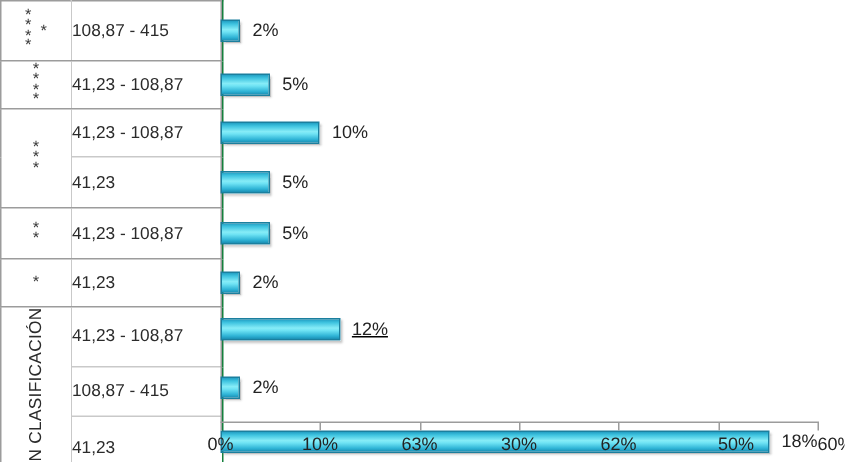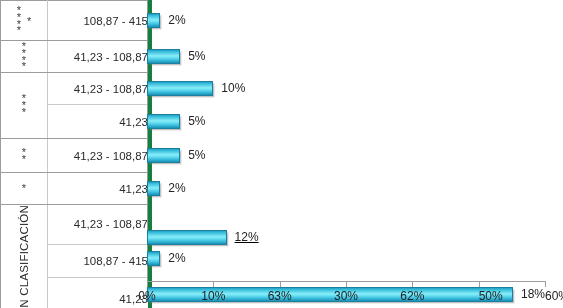--- a/index.html
+++ b/index.html
@@ -88,26 +88,25 @@
     display: flex;
     align-items: center;
     justify-content: center;
     height: 100%;
     gap: 0px;
   }
 
   
   .val-cell {
     width: 100px;
-    text-align: right;
     padding-right: 7px;
     font-size: 12px;
     color: #232323;
     border-top: 1px solid #c9c9c9;
-    border-right: 4px solid #15803d;
+    border-right: 1px solid #15803d;
     white-space: nowrap;
     margin-top: 36px;
   }
   .val-cell.group-start { border-top: 1px solid #9c9c9c; }
   .val-cell.last-row    { border-bottom: 1px solid #9c9c9c; }
 
   
   .plot {
     position: absolute;
     left: 147px;
@@ -282,21 +281,21 @@
           <span class="bar-label">5%</span>
         </div>
         <div class="bar-row" style="top: 138px; height: 34px;">
           <div class="bar" style="width: 33.1667px;"></div>
           <span class="bar-label">5%</span>
         </div>
         <div class="bar-row" style="top: 172px; height: 32px;">
           <div class="bar" style="width: 13.2667px;"></div>
           <span class="bar-label">2%</span>
         </div>
-        <div class="bar-row" style="top: 218px; height: 38px; text-decoration: underline;">
+        <div class="bar-row" style="top: 200px; height: 38px; text-decoration: underline;">
           <div class="bar" style="width: 79.6px;"></div>
           <span class="bar-label">12%</span>
         </div>
         <div class="bar-row" style="top: 242px; height: 32px;">
           <div class="bar" style="width: 13.2667px;"></div>
           <span class="bar-label">2%</span>
         </div>
         <div class="bar-row" style="top: 274px; height: 40px;">
           <div class="bar" style="width: 378.1px;"></div>
           <span class="bar-label">18%</span>

